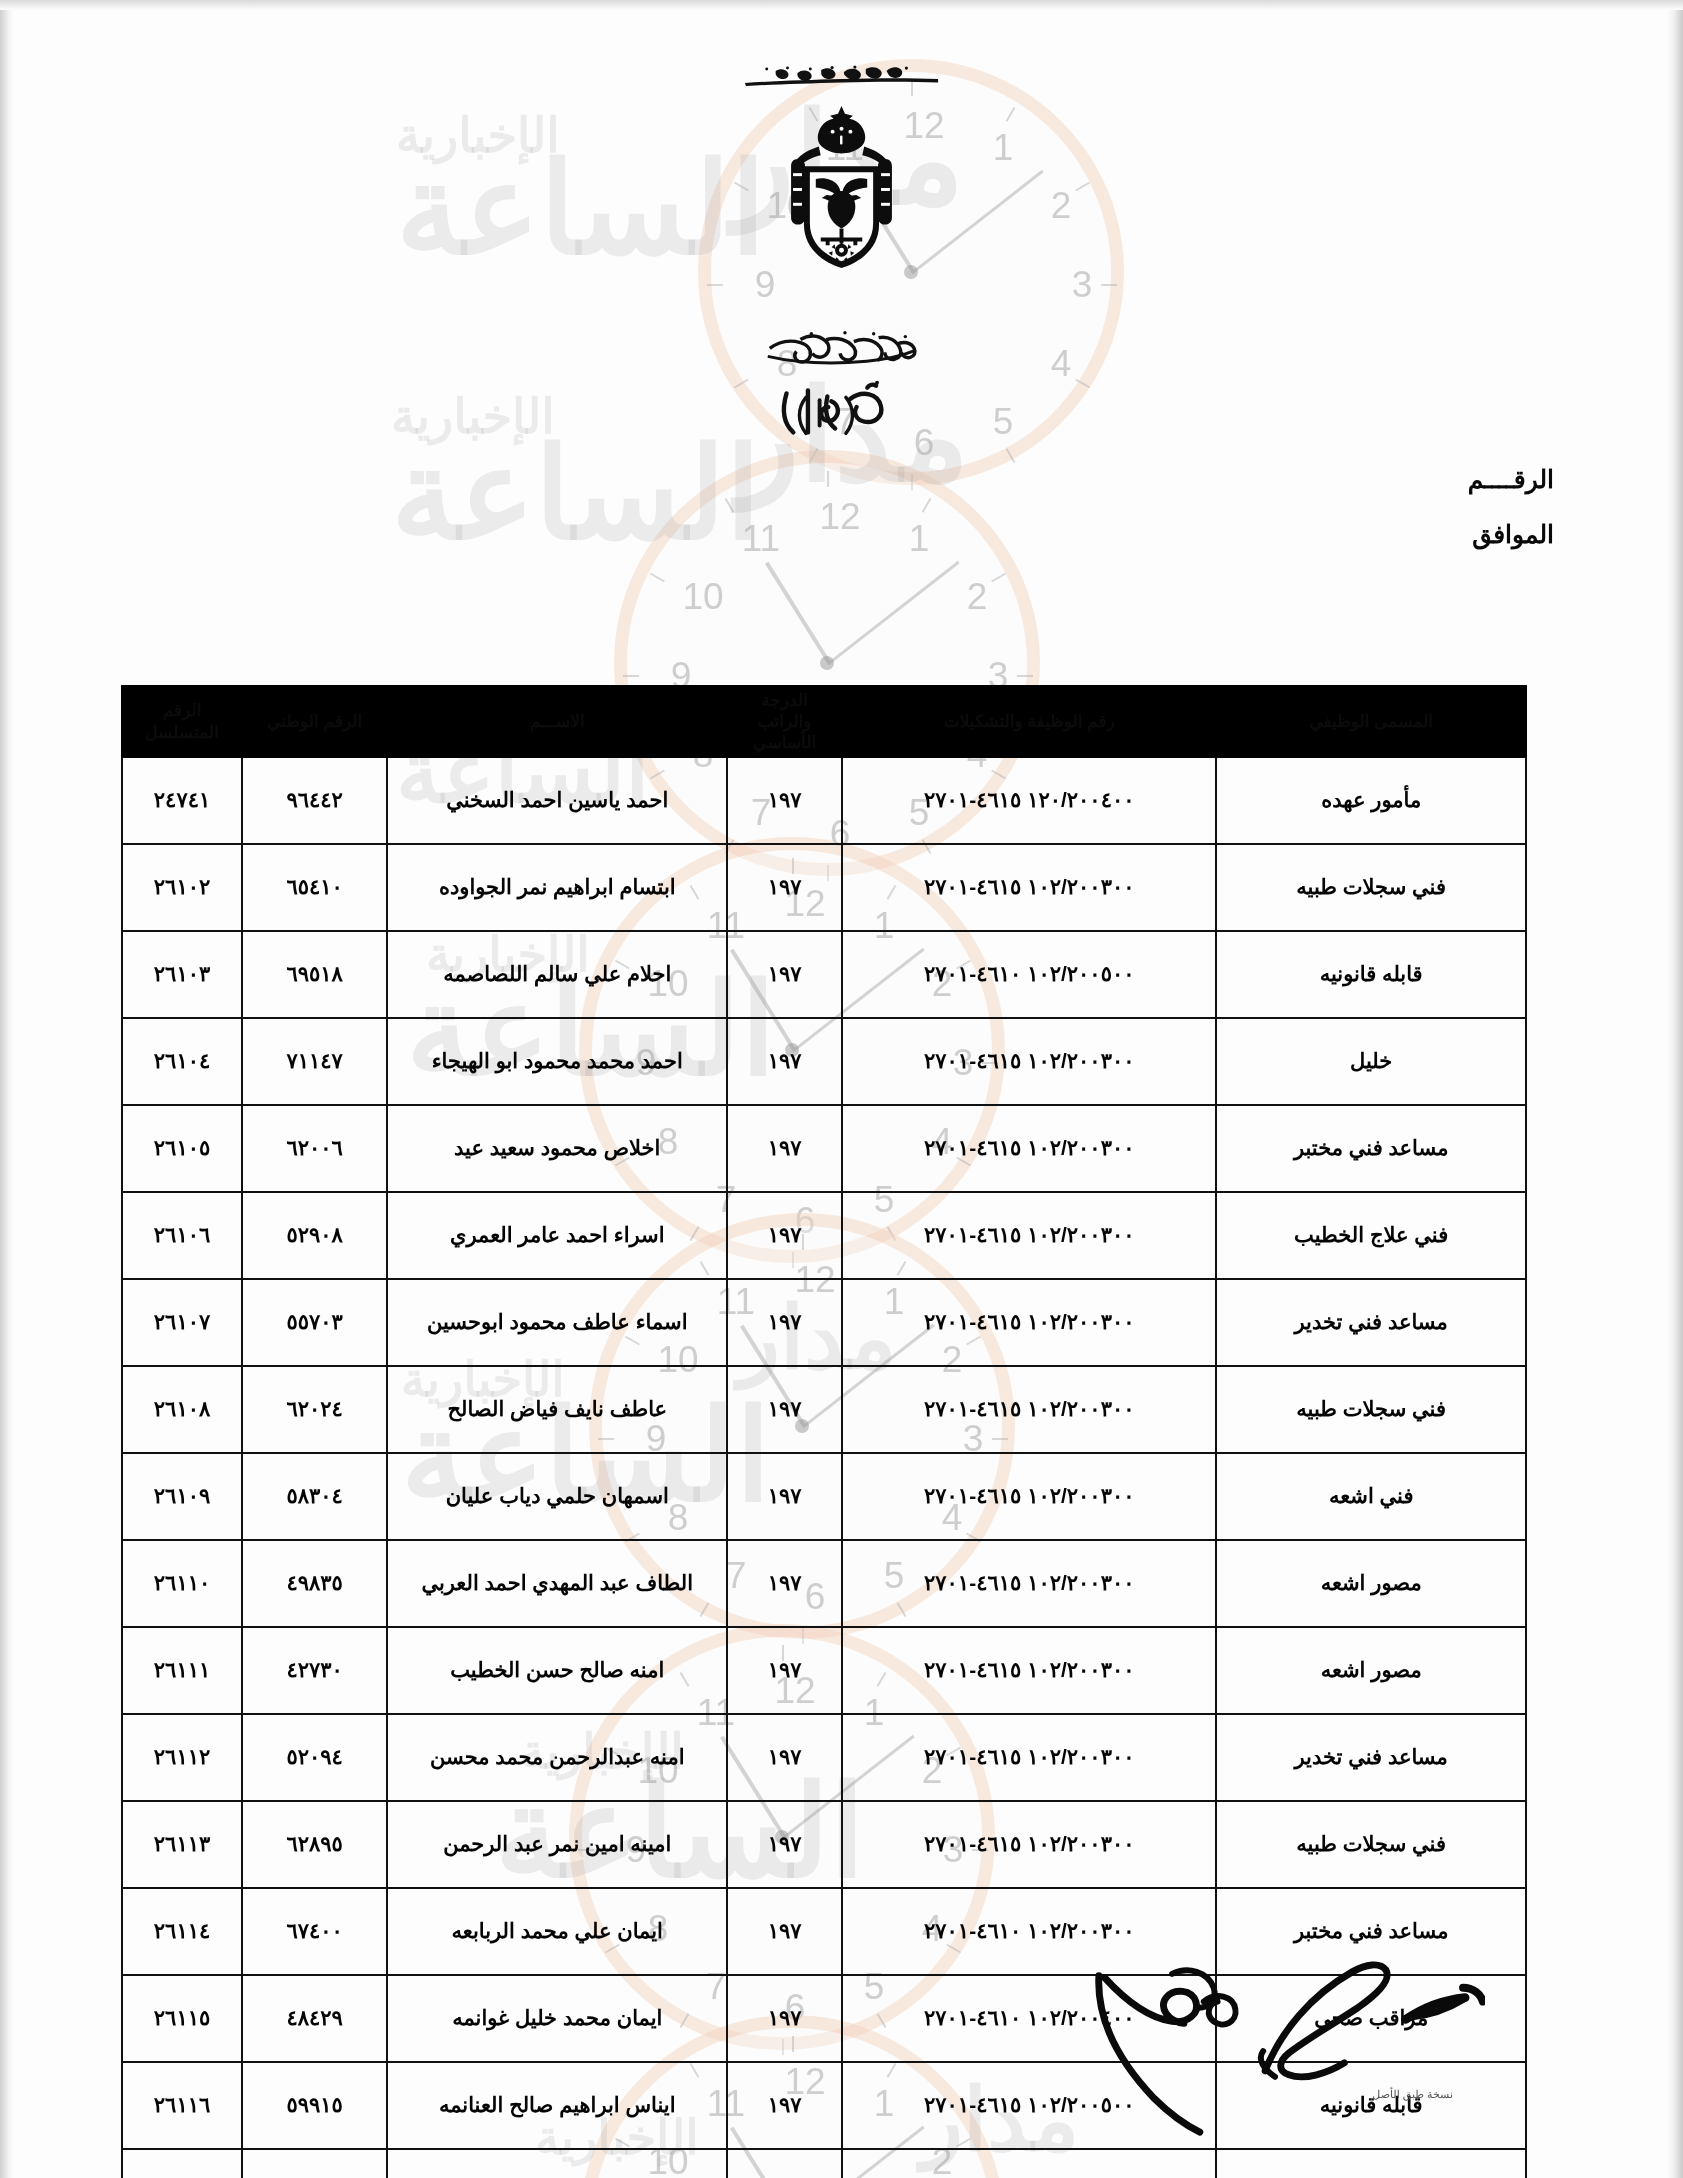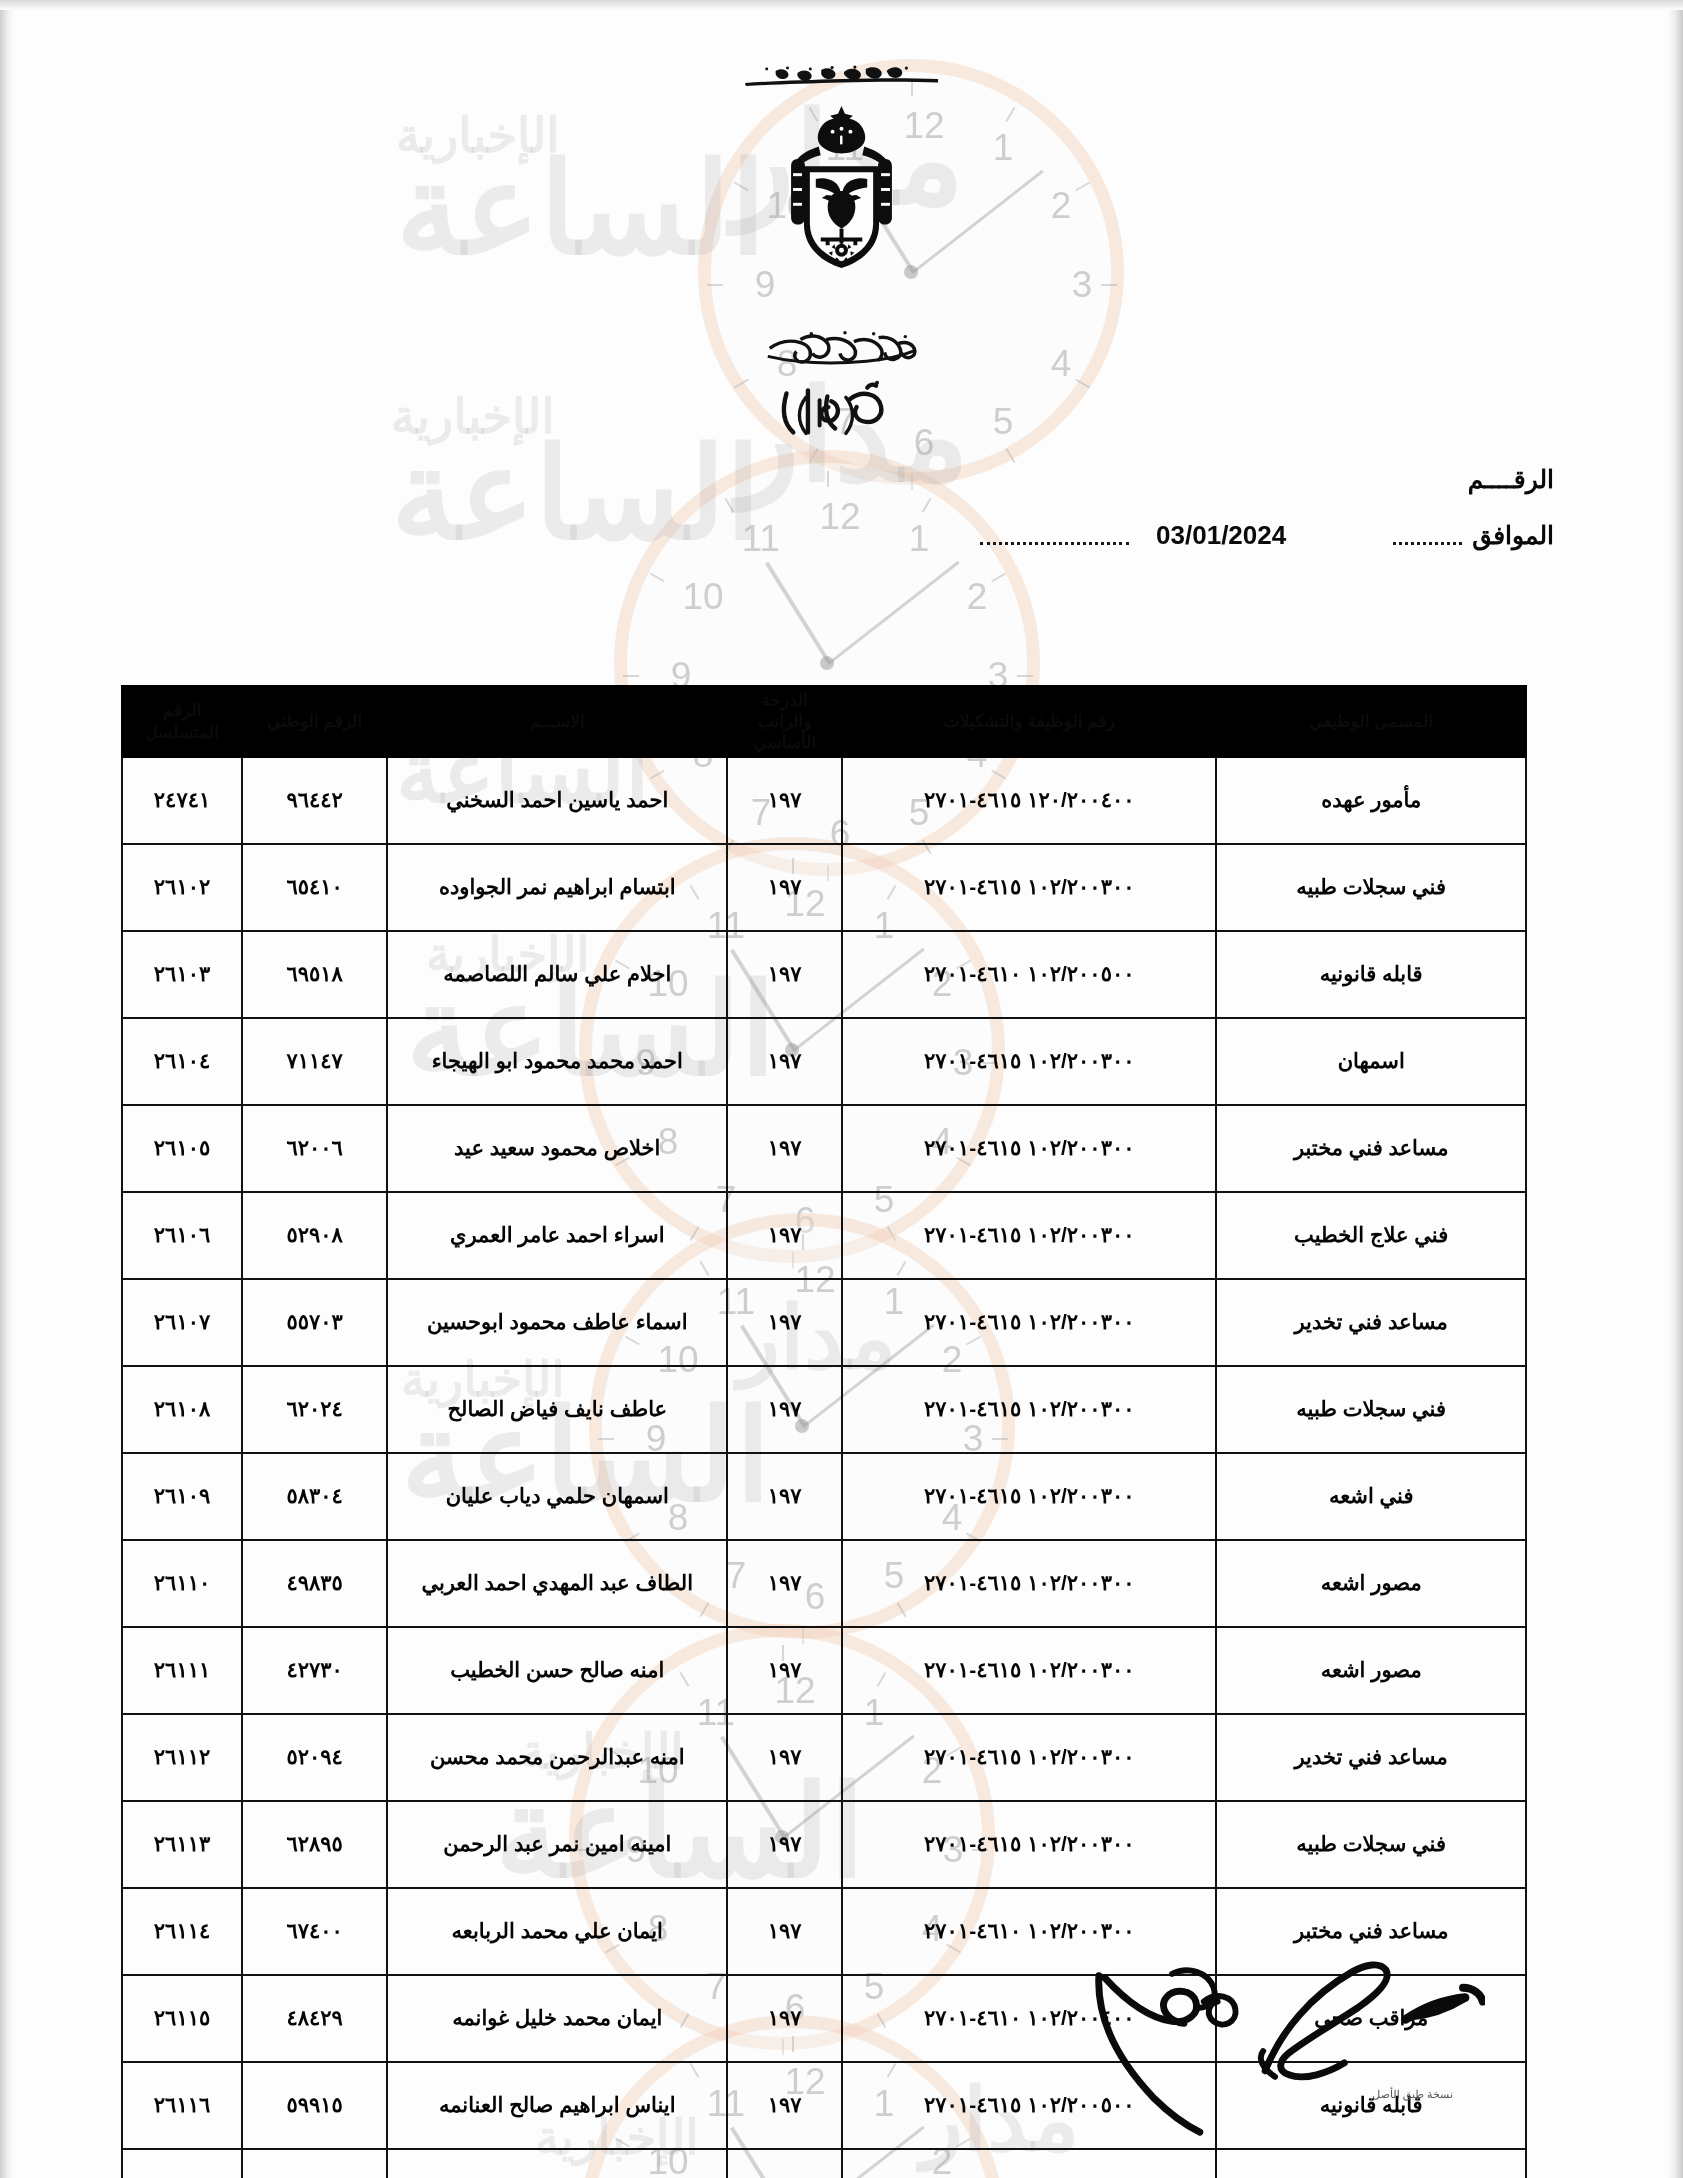--- a/index.html
+++ b/index.html
@@ -593,21 +593,20 @@
         </g>
       </svg>
     </div>
 
     <div class="refblock">
       <div class="refline">
         <span class="reflabel">الرقــــم</span>
       </div>
       <div class="refline">
         <span class="reflabel">الموافق</span>
-        <span class="refvalue-dotted">03/01/2024</span>
       </div>
     </div>
 
     <div class="table-wrap">
       <table class="sheet">
         <thead>
           <tr>
             <th class="h-job">المسمى الوظيفي</th>
             <th class="h-budget">رقم الوظيفة والتشكيلات</th>
             <th class="h-grade">الدرجة والراتب الأساسي</th>
@@ -635,21 +634,21 @@
             </tr>
             <tr>
               <td class="c-job">قابله قانونيه</td>
               <td class="c-budget">١٠٢/٢٠٠٥٠٠  ٤٦١٠-٢٧٠١</td>
               <td class="c-grade">١٩٧</td>
               <td class="c-name">احلام علي سالم اللصاصمه</td>
               <td class="c-natid">٦٩٥١٨</td>
               <td class="c-serial">٢٦١٠٣</td>
             </tr>
             <tr>
-              <td class="c-job">اسمهان</td>
+              <td class="c-job">خليل</td>
               <td class="c-budget">١٠٢/٢٠٠٣٠٠  ٤٦١٥-٢٧٠١</td>
               <td class="c-grade">١٩٧</td>
               <td class="c-name">احمد محمد محمود ابو الهيجاء</td>
               <td class="c-natid">٧١١٤٧</td>
               <td class="c-serial">٢٦١٠٤</td>
             </tr>
             <tr>
               <td class="c-job">مساعد فني مختبر</td>
               <td class="c-budget">١٠٢/٢٠٠٣٠٠  ٤٦١٥-٢٧٠١</td>
               <td class="c-grade">١٩٧</td>

